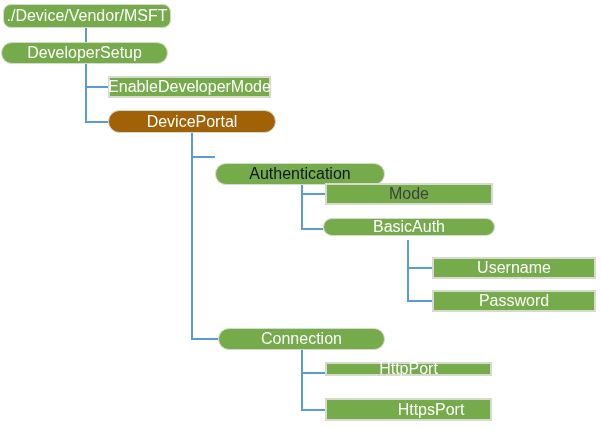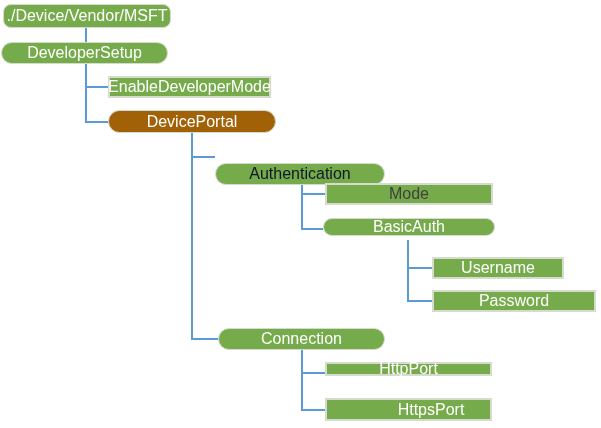--- a/index.html
+++ b/index.html
@@ -64,21 +64,21 @@
       </div>
       <div class="node pill" style="left: 215px; top: 146px; width: 170px; height: 22px; background: rgb(118, 171, 75); border: 1px solid rgb(214, 219, 206); color: #0f172a; margin-top: 17px;">
         <span>Authentication</span>
       </div>
       <div class="node rect" style="left: 325px; top: 183px; width: 168px; height: 22px; background: rgb(118, 171, 75); border: 2px solid rgb(214, 219, 206); color: #404040;">
         <span>Mode</span>
       </div>
       <div class="node pill" style="left: 323px; top: 218px; width: 172px; height: 18px; background: rgb(118, 171, 75); border: 1px solid rgb(214, 219, 206); color: rgb(255, 255, 255);">
         <span>BasicAuth</span>
       </div>
-      <div class="node rect" style="left: 432px; top: 257px; width: 132px; height: 22px; background: rgb(118, 171, 75); border: 2px solid rgb(214, 219, 206); color: rgb(255, 255, 255);">
+      <div class="node rect" style="left: 432px; top: 257px; width: 164px; height: 22px; background: rgb(118, 171, 75); border: 2px solid rgb(214, 219, 206); color: rgb(255, 255, 255);">
         <span>Username</span>
       </div>
       <div class="node rect" style="left: 432px; top: 290px; width: 164px; height: 22px; background: rgb(118, 171, 75); border: 2px solid rgb(214, 219, 206); color: rgb(255, 255, 255);">
         <span>Password</span>
       </div>
       <div class="node pill" style="left: 218px; top: 328px; width: 167px; height: 22px; background: rgb(118, 171, 75); border: 1px solid rgb(214, 219, 206); color: rgb(255, 255, 255);">
         <span>Connection</span>
       </div>
       <div class="node rect" style="left: 325px; top: 362px; width: 167px; height: 14px; background: rgb(118, 171, 75); border: 2px solid rgb(214, 219, 206); color: rgb(255, 255, 255);">
         <span>HttpPort</span>

